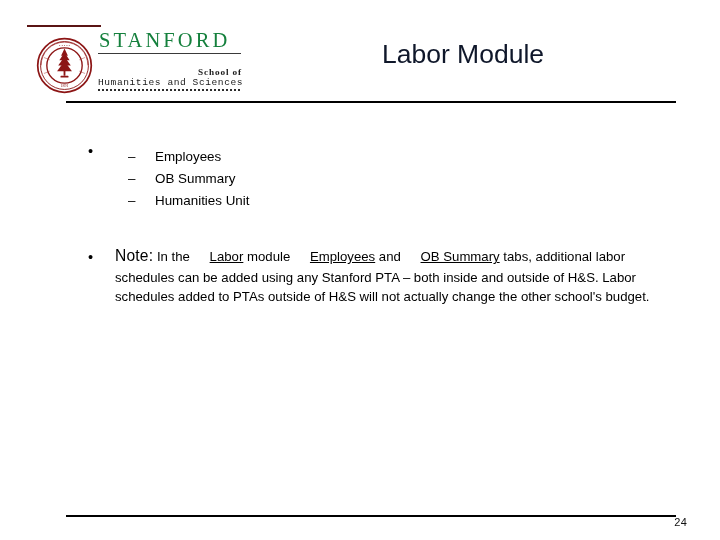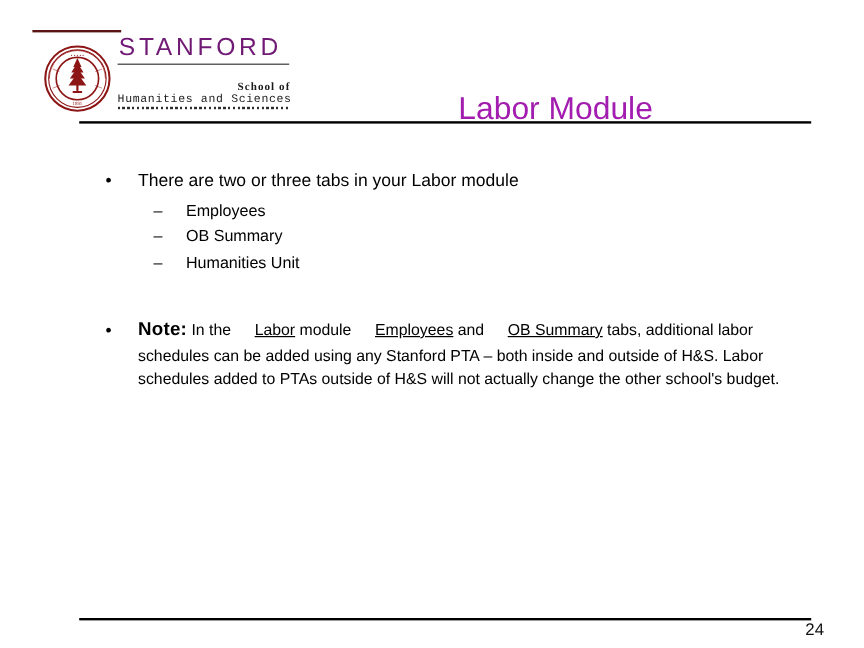--- a/index.html
+++ b/index.html
@@ -49,24 +49,24 @@
   }
 
   #wordmark {
     position: absolute;
     left: 71px;
     top: 10px;
     width: 144px;
   }
 
   #stanford-word {
-    font-family: Liberation Sans, sans-serif;
+    font-family: Liberation Serif, serif;
     font-size: 20.5px;
     letter-spacing: 3.1px;
-    color: #701a75;
+    color: #15803d;
     line-height: 1;
     white-space: nowrap;
     text-indent: 1px;
   }
 
   #wordmark-rule-top {
     margin-top: 2px;
     width: 143px;
     height: 1px;
     background: #3a3a3a;
@@ -107,25 +107,24 @@
   }
 
   
   #slide-title {
     position: absolute;
     left: 250px;
     top: 40px;
     width: 426px;
     text-align: center;
     font-size: 26.5px;
-    color: #a21caf;
+    color: #0f172a;
     font-weight: normal;
     line-height: 1.1;
     white-space: nowrap;
-    margin-top: 36px;
   }
 
   
   #header-rule {
     position: absolute;
     left: 66px;
     top: 101px;
     width: 610px;
     height: 1.6px;
     background: #000000;
@@ -194,31 +193,31 @@
     width: 552px;
   }
   #note-block > .mark {
     position: absolute;
     left: 6px;
     top: 2px;
     font-size: 14.6px;
   }
   .note-label {
     font-size: 15.6px;
-    font-weight: bold;
+    font-weight: normal;
     letter-spacing: 0.2px;
   }
   .u { text-decoration: underline; margin-left: 16px; }
 
   
   #page-number {
     position: absolute;
     right: 33px;
     top: 516px;
-    font-size: 14px;
+    font-size: 11px;
     color: #111111;
     letter-spacing: 0.2px;
   }
 </style>
 </head>
 <body>
 
 <div id="slide">
 
   <div id="logo-block">
@@ -260,21 +259,20 @@
 
   <div id="slide-title">Labor Module</div>
 
   <div id="header-rule"></div>
   <div id="footer-rule"></div>
 
   <div id="body-content">
 
     <div class="bullet-l1">
       <span class="mark">•</span>
-      <span>There are two or three tabs in your Labor module</span>
     </div>
 
     <div class="sublist">
       <div class="bullet-l2">
         <span class="mark">–</span>
         <span>Employees</span>
       </div>
       <div class="bullet-l2">
         <span class="mark">–</span>
         <span>OB Summary</span>

